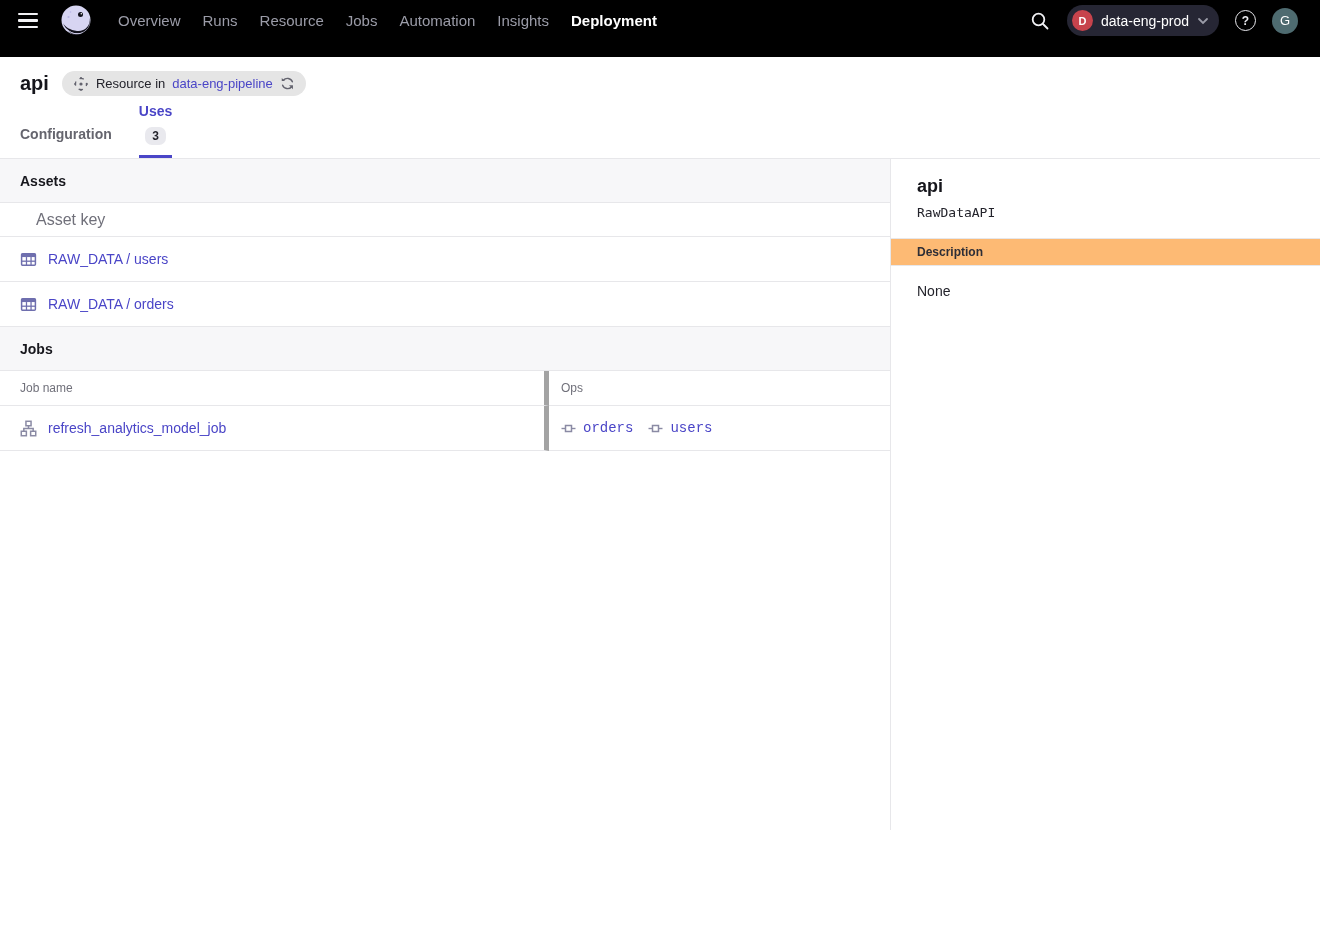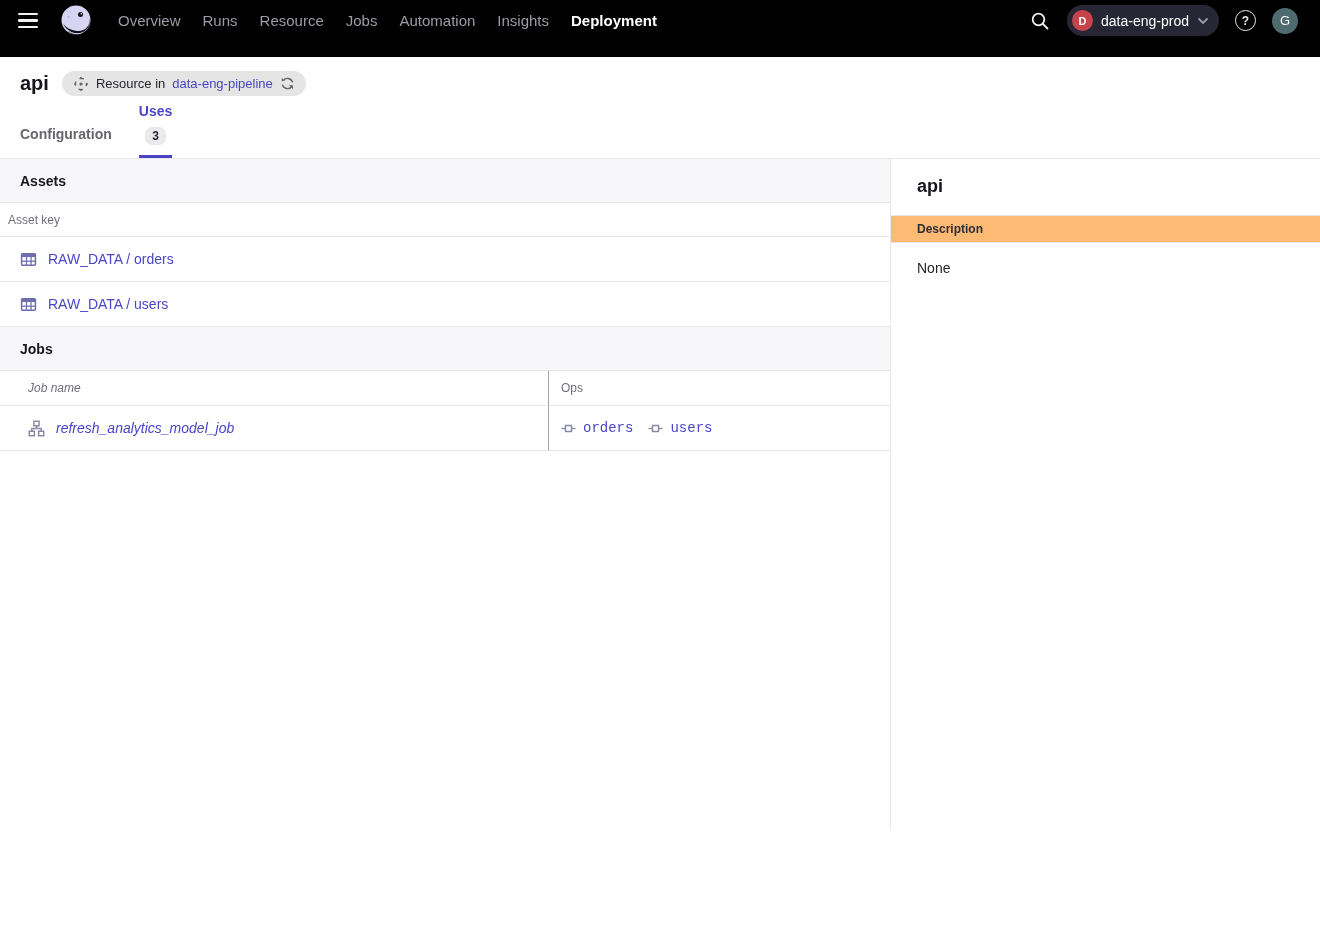--- a/index.html
+++ b/index.html
@@ -58,31 +58,31 @@
   .tab-count { background:#e9e9ee; color:#23232b; font-size:12px; font-weight:600;
     border-radius:7px; padding:2px 7px; line-height:1.2; }
   
   .main { display:flex; border-top:1px solid #e7e7ea; height:672px; }
   .content { flex:1 1 auto; min-width:0; }
   .section-band {
     height:44px; display:flex; align-items:center; padding:0 20px; background:#f7f7f9;
     border-bottom:1px solid #e7e7ea; font-size:14px; font-weight:700; color:#17171d;
   }
   .col-header {
-    height:34px; display:flex; align-items:center; padding:0 8px; font-size:12px;
+    height:34px; display:flex; align-items:center; padding:0 36px; font-size:16px;
     color:#70707a; border-bottom:1px solid #e7e7ea;
   }
   .asset-row {
     height:45px; display:flex; align-items:center; gap:11px; padding:0 20px;
     border-bottom:1px solid #e7e7ea; cursor:pointer;
   }
   .link { color:#4a45c7; text-decoration:none; font-size:14px; cursor:pointer; }
   .jobs-grid { display:grid; grid-template-columns:549px 1fr; }
   .jg-cell { border-bottom:1px solid #e7e7ea; display:flex; align-items:center; }
-  .jg-col1 { border-right:1px solid #a3a3a3; padding:0 28px; gap:11px;font-style:italic; }
+  .jg-col1 { border-right:5px solid #a3a3a3; padding:0 20px; gap:11px; }
   .jg-col2 { padding:0 12px; gap:15px; }
   .jg-head { height:35px; font-size:12px; color:#70707a; }
   .jg-row { height:45px; }
   .op-tag { display:flex; align-items:center; gap:7px; cursor:pointer;font-family:Liberation Mono, monospace; }
   
   .side-panel { width:430px; flex:0 0 430px; border-left:1px solid #e7e7ea; background:#fff; }
   .panel-head { padding:17px 26px 18px 26px; }
   .panel-title { font-size:18px; font-weight:700; color:#15151b; }
   .panel-type { font-family:"DejaVu Sans Mono","Liberation Mono",monospace; font-size:13px;
     color:#23232b; margin-top:8px; }
@@ -196,32 +196,32 @@
     </div>
 
     <div class="asset-row">
       <svg width="17" height="17" viewBox="0 0 16 16">
         <rect x="1.5" y="2.5" width="13" height="11" rx="1" fill="none" stroke="#6f6fae" stroke-width="1.4"></rect>
         <rect x="1.5" y="2.5" width="13" height="3.2" fill="#6f6fae"></rect>
         <line x1="6.1" y1="5.7" x2="6.1" y2="13.5" stroke="#6f6fae" stroke-width="1.2"></line>
         <line x1="10.4" y1="5.7" x2="10.4" y2="13.5" stroke="#6f6fae" stroke-width="1.2"></line>
         <line x1="1.5" y1="9.6" x2="14.5" y2="9.6" stroke="#6f6fae" stroke-width="1.2"></line>
       </svg>
-      <a class="link">RAW_DATA / orders</a>
+      <a class="link">RAW_DATA / users</a>
     </div>
 
     <div class="asset-row">
       <svg width="17" height="17" viewBox="0 0 16 16">
         <rect x="1.5" y="2.5" width="13" height="11" rx="1" fill="none" stroke="#6f6fae" stroke-width="1.4"></rect>
         <rect x="1.5" y="2.5" width="13" height="3.2" fill="#6f6fae"></rect>
         <line x1="6.1" y1="5.7" x2="6.1" y2="13.5" stroke="#6f6fae" stroke-width="1.2"></line>
         <line x1="10.4" y1="5.7" x2="10.4" y2="13.5" stroke="#6f6fae" stroke-width="1.2"></line>
         <line x1="1.5" y1="9.6" x2="14.5" y2="9.6" stroke="#6f6fae" stroke-width="1.2"></line>
       </svg>
-      <a class="link">RAW_DATA / users</a>
+      <a class="link">RAW_DATA / orders</a>
     </div>
 
     <div class="section-band">
       <span>Jobs</span>
     </div>
 
     <div class="jobs-grid">
       <div class="jg-cell jg-col1 jg-head">
         <span>Job name</span>
       </div>
@@ -254,18 +254,19 @@
           <a class="link">users</a>
         </span>
       </div>
     </div>
 
   </div>
 
   <aside class="side-panel">
     <div class="panel-head">
       <h2 class="panel-title">api</h2>
+      <div class="panel-type">RawDataAPI</div>
     </div>
     <div class="panel-desc-label">Description</div>
     <div class="panel-desc-value">None</div>
   </aside>
 
 </div>
 
 </body></html>

